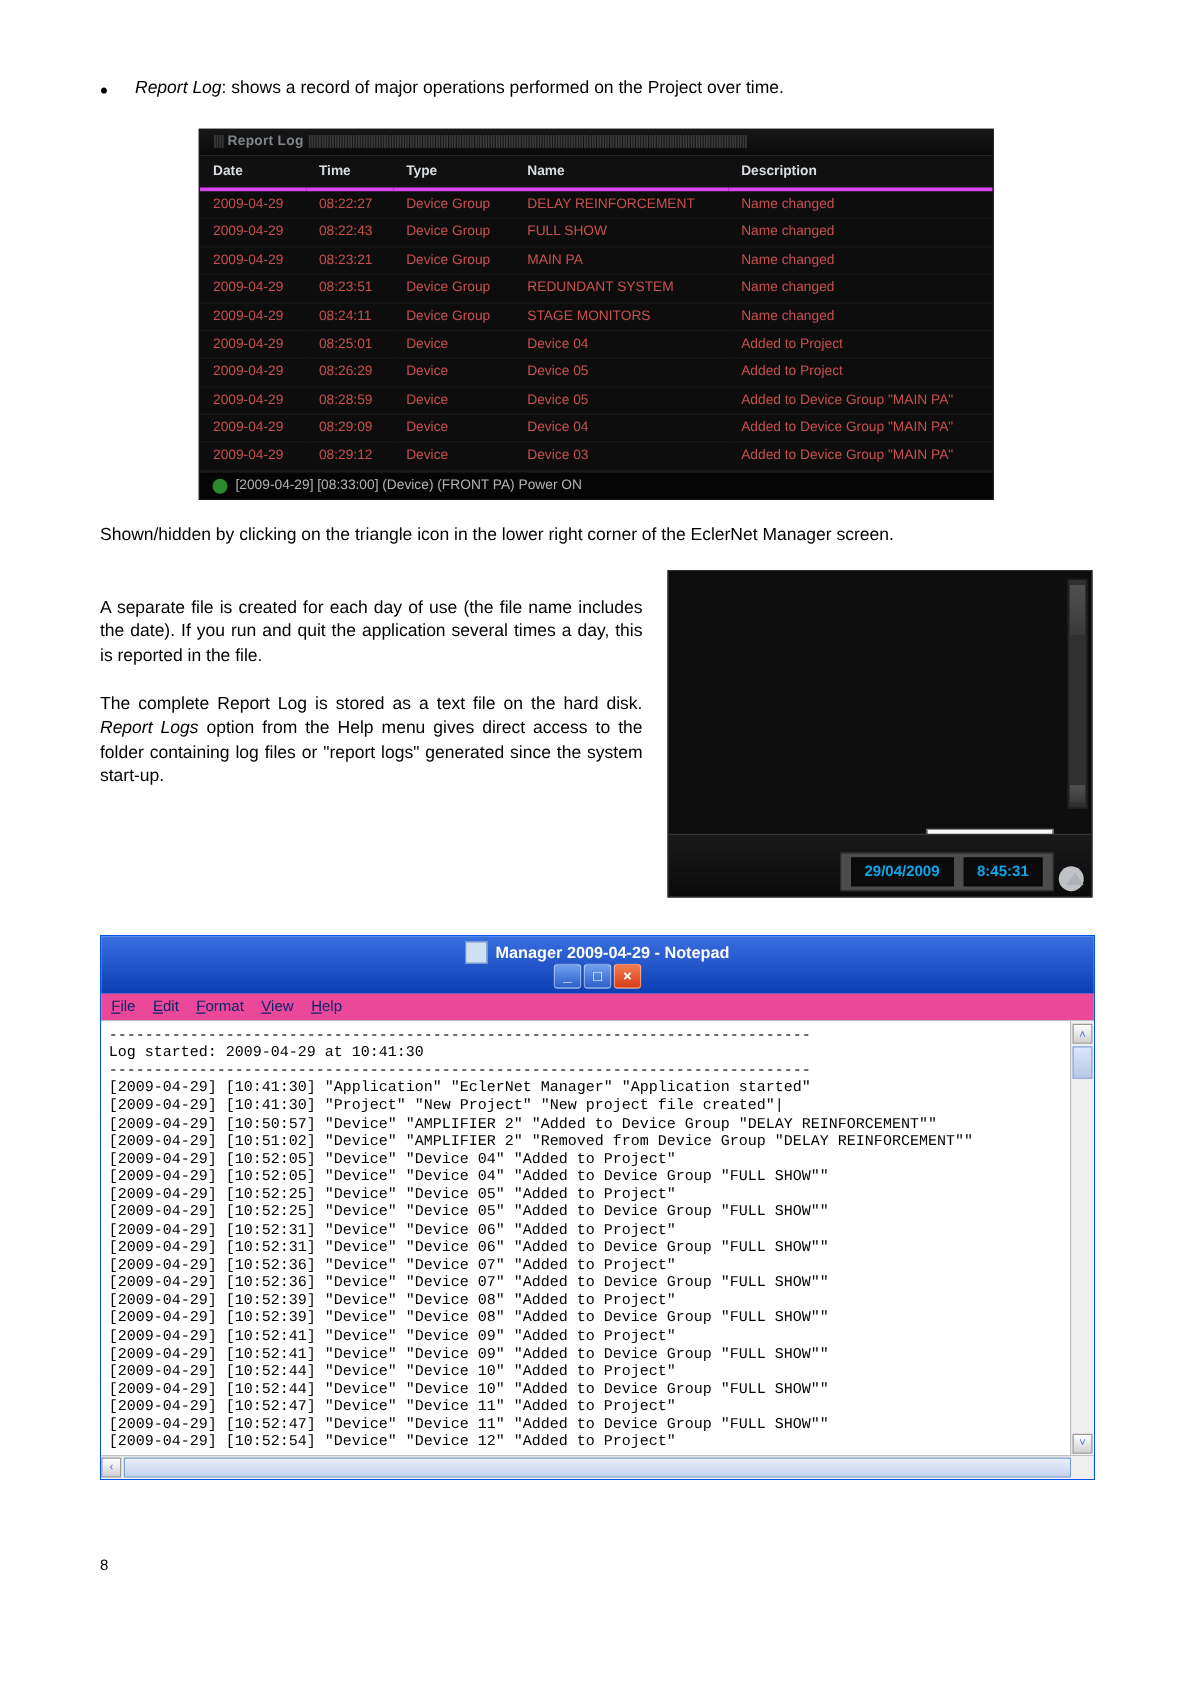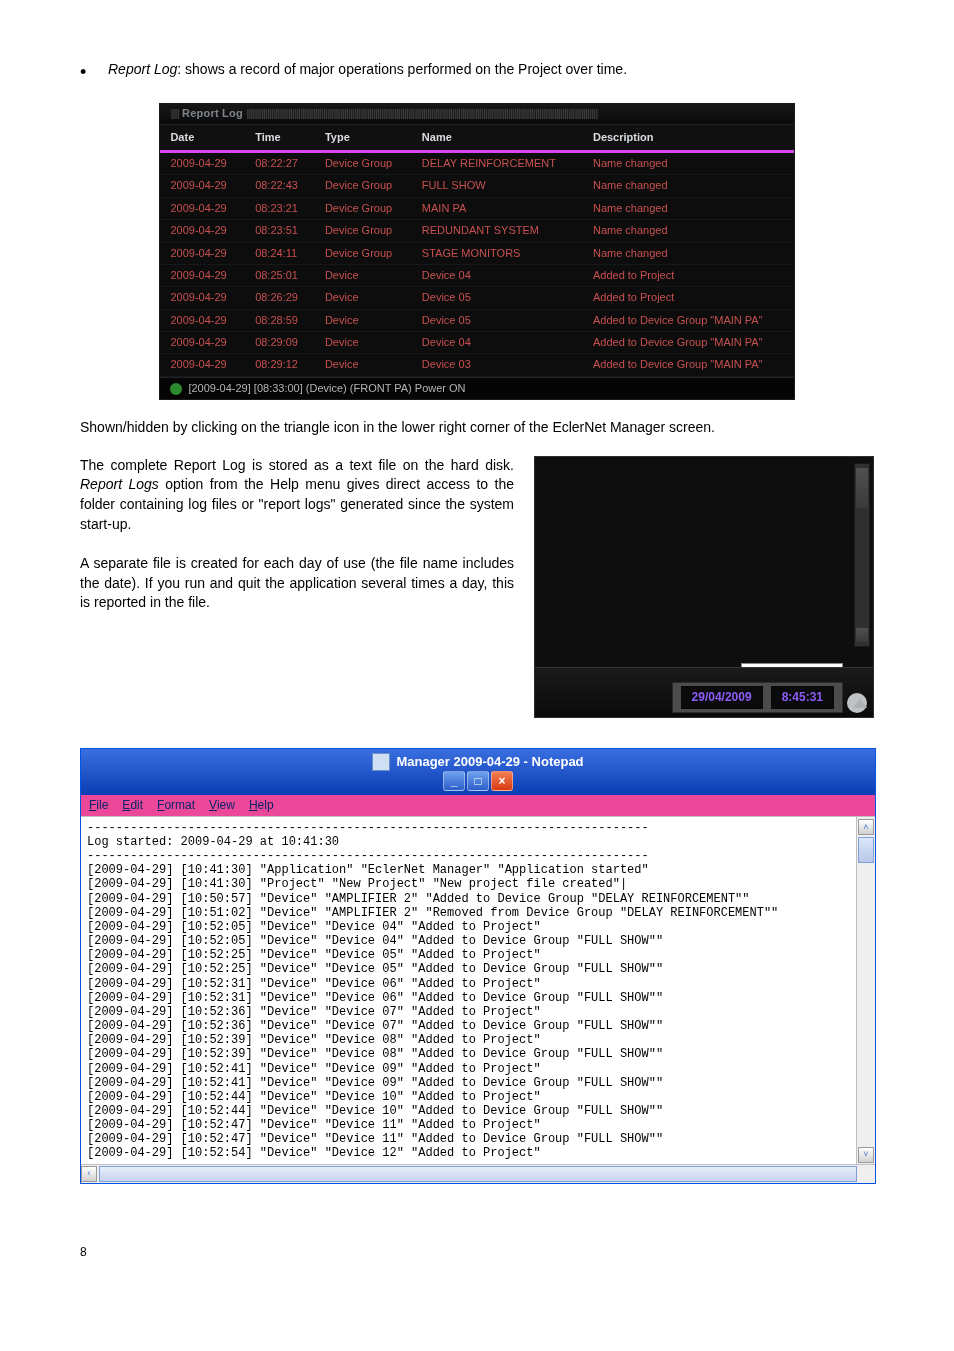--- a/index.html
+++ b/index.html
@@ -122,21 +122,21 @@
   }
   .mini .hide-line {
     position:absolute; bottom:36px; left:0; right:0; height:0;
     border-top:1px dashed #888;
   }
   .mini .clock-block {
     display:flex; align-items:center; gap:8px;
     background:#4c4c4c;
     border:1px solid #2b2b2b;
     padding:3px 8px;
-    color:#8b5cf6;
+    color:#0ea5e9;
     font-size:12px;
     font-weight:bold;
   }
   .mini .clock-block .cell {
     background:#0b0b0b; padding:2px 10px; border:1px solid #080808;
   }
   .mini .tri {
     width:0;height:0;border-left:7px solid transparent;border-right:7px solid transparent;border-bottom:10px solid #aeb2b6;
     margin-left:6px;
     background:transparent;
@@ -337,24 +337,24 @@
       <span class="dot"></span>
       <span>[2009-04-29] [08:33:00] (Device) (FRONT PA) Power ON</span>
     </div>
   </div>
 </div>
 
 <p class="body-p">Shown/hidden by clicking on the triangle icon in the lower right corner of the EclerNet Manager screen.</p>
 
 <div class="split">
   <div class="left">
+    <p class="body-p" style="margin-top:20px">A separate file is created for each day of use (the file name includes the date). If you run and quit the application several times a day, this is reported in the file.</p>
     <p class="body-p">
       <span>The complete Report Log is stored as a text file on the hard disk. </span><i>Report Logs</i><span> option from the Help menu gives direct access to the folder containing log files or "report logs" generated since the system start-up.</span>
     </p>
-    <p class="body-p" style="margin-top:20px">A separate file is created for each day of use (the file name includes the date). If you run and quit the application several times a day, this is reported in the file.</p>
   </div>
   <div class="right">
     <div class="mini">
       <div class="scroll-track">
         <div class="scroll-thumb"></div>
         <div class="scroll-thumb2"></div>
       </div>
       <div class="hide-line"></div>
       <div class="hide-btn">Hide Report Log</div>
       <div class="statusbar">

